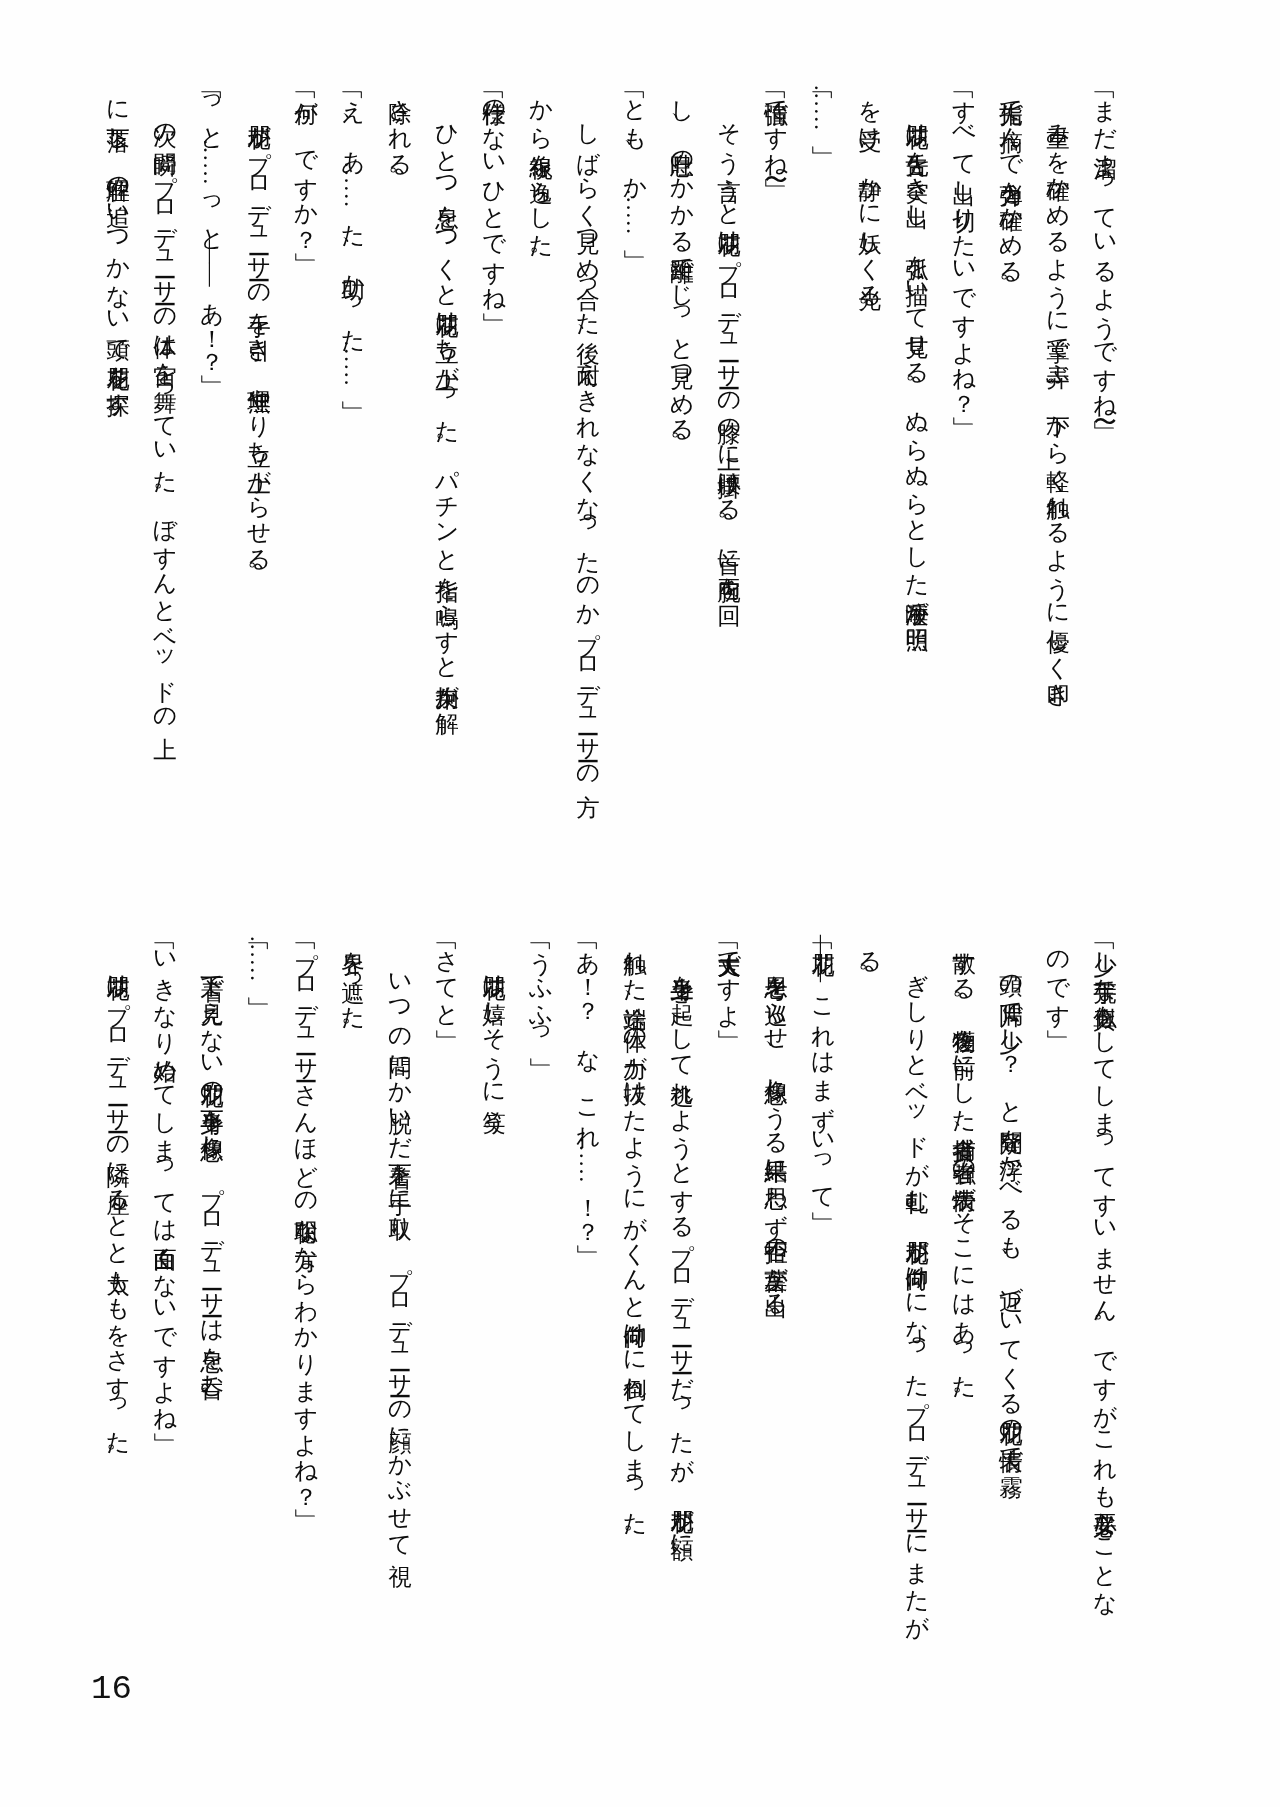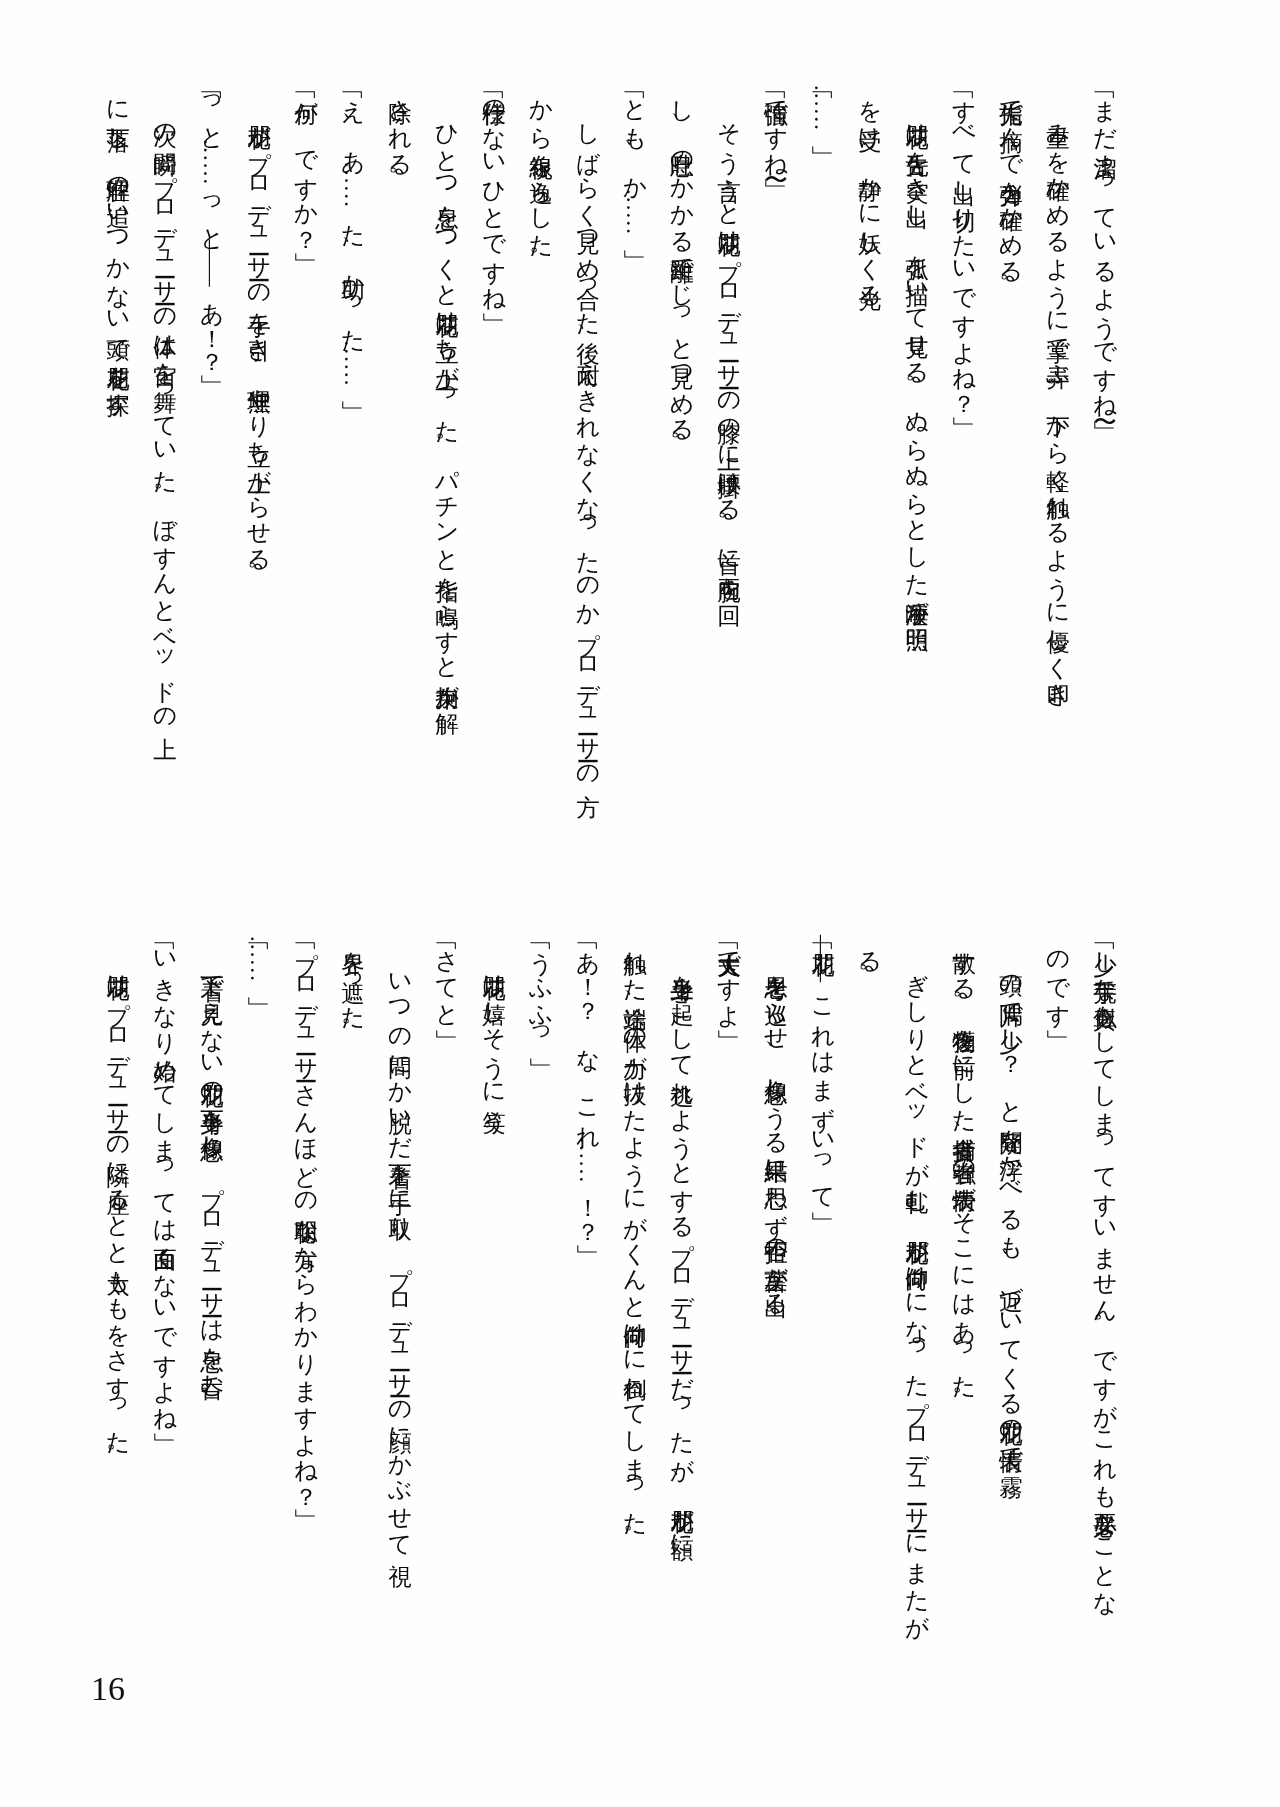--- a/index.html
+++ b/index.html
@@ -38,20 +38,21 @@
     white-space: pre;
   }
   .page-number {
     position: absolute;
     left: 91px;
     top: 1672px;
     font-size: 34px;
     line-height: 1;
     color: #111111;
     writing-mode: horizontal-tb;
+    font-family: Liberation Mono, monospace;
   }
 </style>
 </head>
 <body>
 
 <div class="page">
 
   <div class="band band-upper">
       <div class="tline">「まだ溜まっているようですね〜」</div>
       <div class="tline">　重みを確かめるように掌で弄ぶ。下から軽く触れるように優しく叩き、</div>

